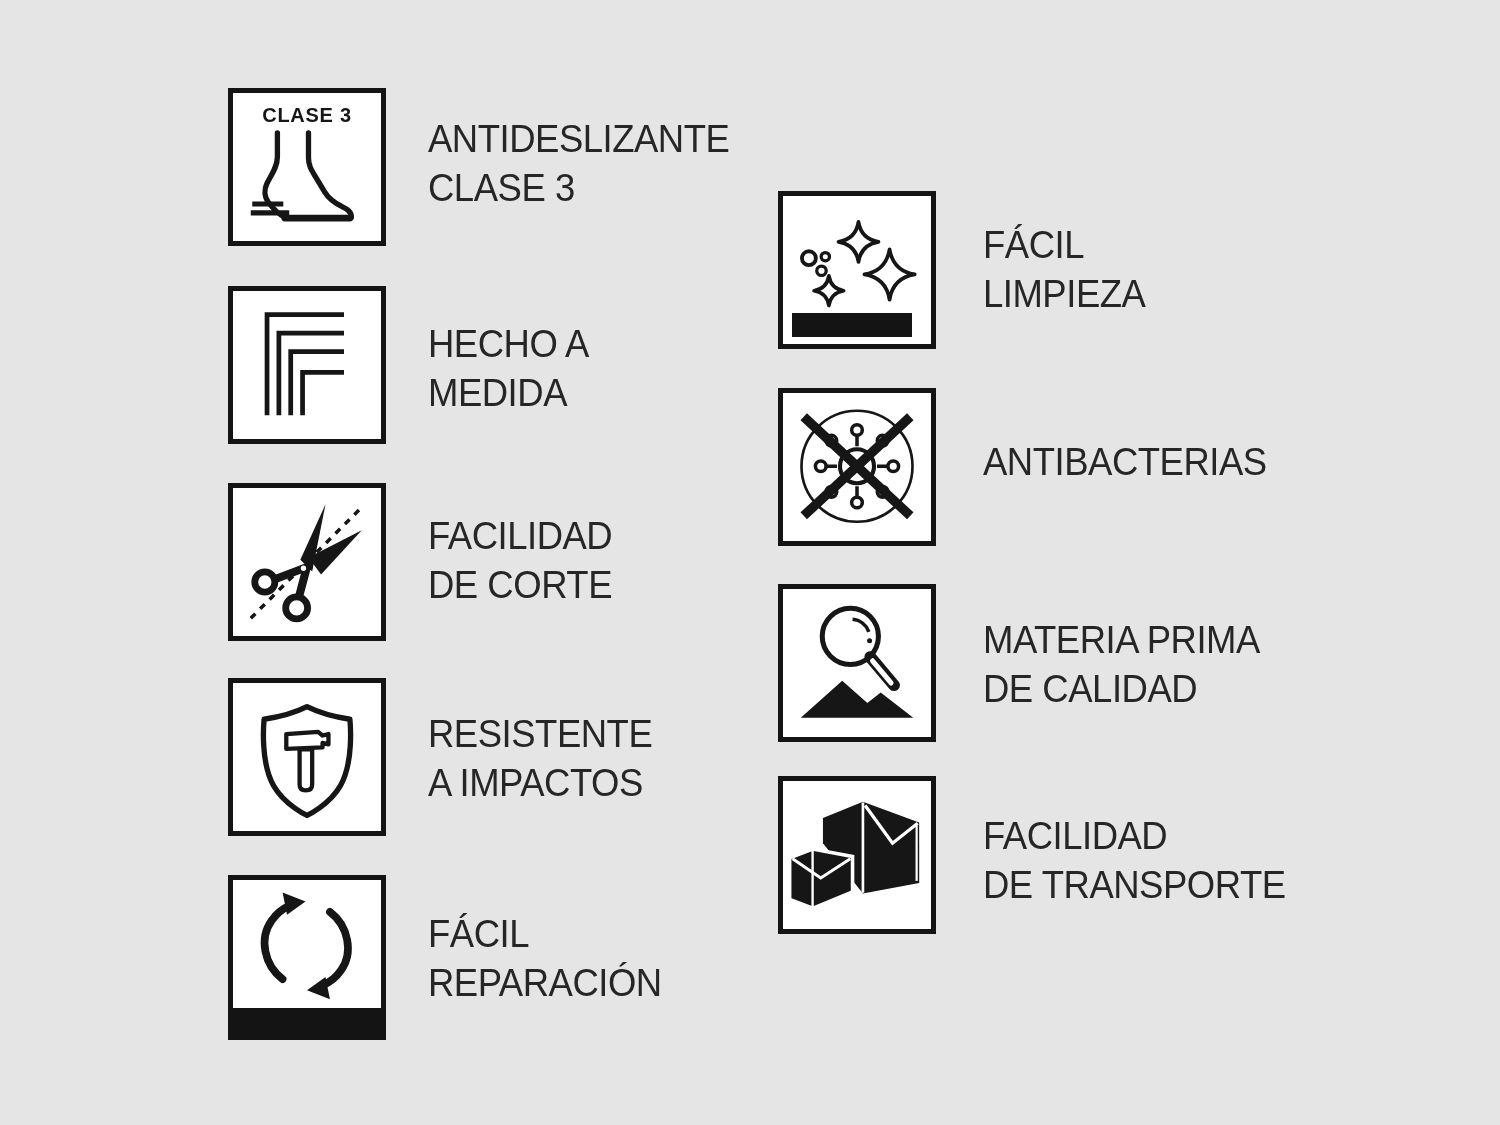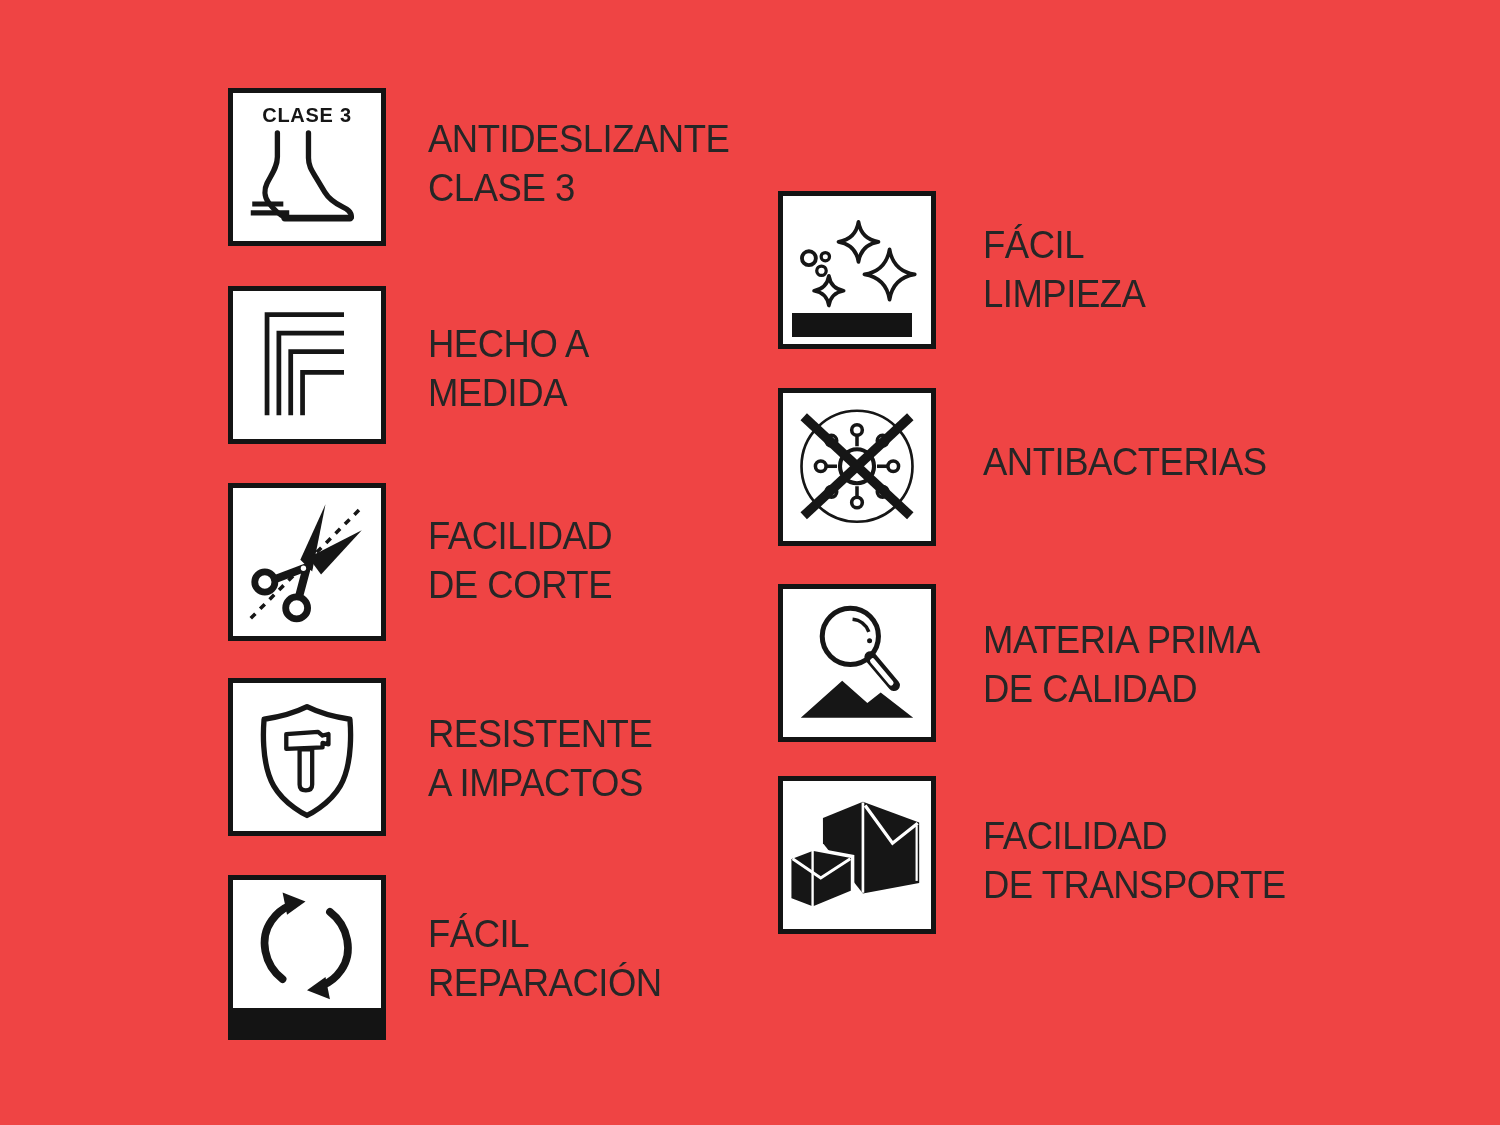--- a/index.html
+++ b/index.html
@@ -1,16 +1,16 @@
 <!DOCTYPE html>
 <html><head>
 <meta charset="utf-8">
 <style>
   html,body{margin:0;padding:0;background:#ffffff;}
-  .canvas{position:relative;width:1500px;height:1125px;background:#ef4444;overflow:hidden;
+  .canvas{position:relative;width:1500px;height:1125px;background:#e5e5e5;overflow:hidden;
           font-family:"Liberation Sans","DejaVu Sans",sans-serif;}
   .sq{position:absolute;box-sizing:border-box;width:158px;height:158px;border:5px solid #141414;background:#ffffff;}
   .sq svg{position:absolute;left:0;top:0;width:148px;height:148px;}
   .sq .flushbar{position:absolute;left:0;right:0;bottom:0;height:27px;background:#141414;}
   .sq .insetbar{position:absolute;left:9px;width:120px;bottom:7px;height:24px;background:#141414;}
   .sq-tall{height:165px;}
   .label{position:absolute;font-size:38px;line-height:49px;color:#262626;letter-spacing:-0.5px;
          white-space:nowrap;transform:scaleX(0.96);transform-origin:left top;}
   .ic{stroke:#161616;fill:none;}
   text.badge{fill:#161616;font-family:"Liberation Sans","DejaVu Sans",sans-serif;font-weight:bold;font-size:13.5px;letter-spacing:0.5px;}

